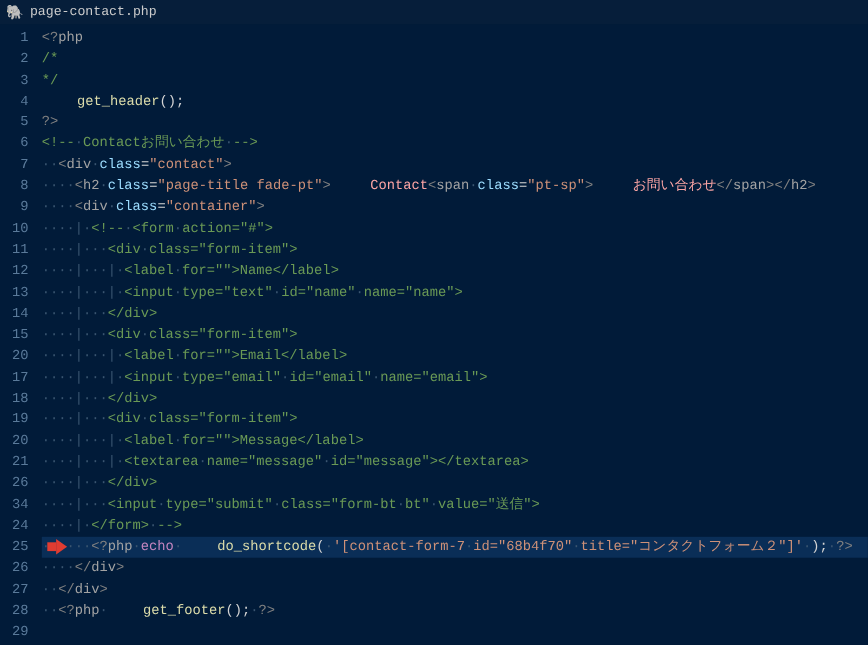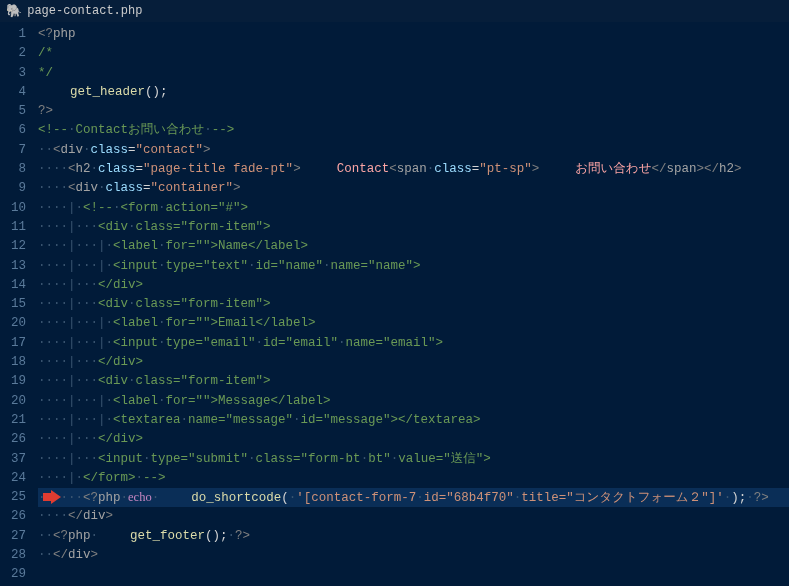--- a/index.html
+++ b/index.html
@@ -79,21 +79,21 @@
     background: #e03c31;
   }
   
   .t-delim { color: #808080; }
   .t-tag   { color: #a3a3a3; margin-top: 48px; }
   .t-attr  { color: #9cdcfe; text-align: center; }
   .t-str   { color: #ce9178; }
   .t-text  { color: #fca5a5; margin-left: 36px; }
   .t-comm  { color: #6a9955; }
   .t-func  { color: #dcdcaa; margin-left: 32px; }
-  .t-kw    { color: #c586c0; font-family: Liberation Serif, serif; }
+  .t-kw    { color: #c586c0; }
   .t-punc  { color: #d4d4d4; }
   .t-ws    { color: #3a5570; }
 </style>
 </head>
 <body>
 
 <div class="tab-bar">
   <div class="tab">
     <span class="php-icon">🐘</span>
     <span>page-contact.php</span>
@@ -117,21 +117,21 @@
       <div class="ln">13</div>
       <div class="ln">14</div>
       <div class="ln">15</div>
       <div class="ln">20</div>
       <div class="ln">17</div>
       <div class="ln">18</div>
       <div class="ln">19</div>
       <div class="ln">20</div>
       <div class="ln">21</div>
       <div class="ln">26</div>
-      <div class="ln">37</div>
+      <div class="ln">34</div>
       <div class="ln">24</div>
       <div class="ln">25</div>
       <div class="ln">26</div>
       <div class="ln">27</div>
       <div class="ln">28</div>
       <div class="ln">29</div>
     </div>
   <div class="code">
       <div class="line"><span class="t-delim">&lt;?</span><span class="t-tag">php</span></div>
       <div class="line"><span class="t-comm">/*</span></div>
@@ -152,16 +152,16 @@
       <div class="line"><span class="t-ws">····|···|·</span><span class="t-comm">&lt;input</span><span class="t-ws">·</span><span class="t-comm">type="email"</span><span class="t-ws">·</span><span class="t-comm">id="email"</span><span class="t-ws">·</span><span class="t-comm">name="email"&gt;</span></div>
       <div class="line"><span class="t-ws">····|···</span><span class="t-comm">&lt;/div&gt;</span></div>
       <div class="line"><span class="t-ws">····|···</span><span class="t-comm">&lt;div</span><span class="t-ws">·</span><span class="t-comm">class="form-item"&gt;</span></div>
       <div class="line"><span class="t-ws">····|···|·</span><span class="t-comm">&lt;label</span><span class="t-ws">·</span><span class="t-comm">for=""&gt;Message&lt;/label&gt;</span></div>
       <div class="line"><span class="t-ws">····|···|·</span><span class="t-comm">&lt;textarea</span><span class="t-ws">·</span><span class="t-comm">name="message"</span><span class="t-ws">·</span><span class="t-comm">id="message"&gt;&lt;/textarea&gt;</span></div>
       <div class="line"><span class="t-ws">····|···</span><span class="t-comm">&lt;/div&gt;</span></div>
       <div class="line"><span class="t-ws">····|···</span><span class="t-comm">&lt;input</span><span class="t-ws">·</span><span class="t-comm">type="submit"</span><span class="t-ws">·</span><span class="t-comm">class="form-bt</span><span class="t-ws">·</span><span class="t-comm">bt"</span><span class="t-ws">·</span><span class="t-comm">value="送信"&gt;</span></div>
       <div class="line"><span class="t-ws">····|·</span><span class="t-comm">&lt;/form&gt;</span><span class="t-ws">·</span><span class="t-comm">--&gt;</span></div>
       <div class="line hl"><span class="arrow"></span><span class="t-ws">······</span><span class="t-delim">&lt;?</span><span class="t-tag">php</span><span class="t-ws">·</span><span class="t-kw">echo</span><span class="t-ws">·</span><span class="t-func">do_shortcode</span><span class="t-punc">(</span><span class="t-ws">·</span><span class="t-str">'[contact-form-7</span><span class="t-ws">·</span><span class="t-str">id="68b4f70"</span><span class="t-ws">·</span><span class="t-str">title="コンタクトフォーム２"]'</span><span class="t-ws">·</span><span class="t-punc">);</span><span class="t-ws">·</span><span class="t-delim">?&gt;</span></div>
       <div class="line"><span class="t-ws">····</span><span class="t-delim">&lt;/</span><span class="t-tag">div</span><span class="t-delim">&gt;</span></div>
+      <div class="line"><span class="t-ws">··</span><span class="t-delim">&lt;/</span><span class="t-tag">div</span><span class="t-delim">&gt;</span></div>
       <div class="line"><span class="t-ws">··</span><span class="t-delim">&lt;?</span><span class="t-tag">php</span><span class="t-ws">·</span><span class="t-func">get_footer</span><span class="t-punc">();</span><span class="t-ws">·</span><span class="t-delim">?&gt;</span></div>
-      <div class="line"><span class="t-ws">··</span><span class="t-delim">&lt;/</span><span class="t-tag">div</span><span class="t-delim">&gt;</span></div>
     </div>
 </div>
 
 </body></html>

